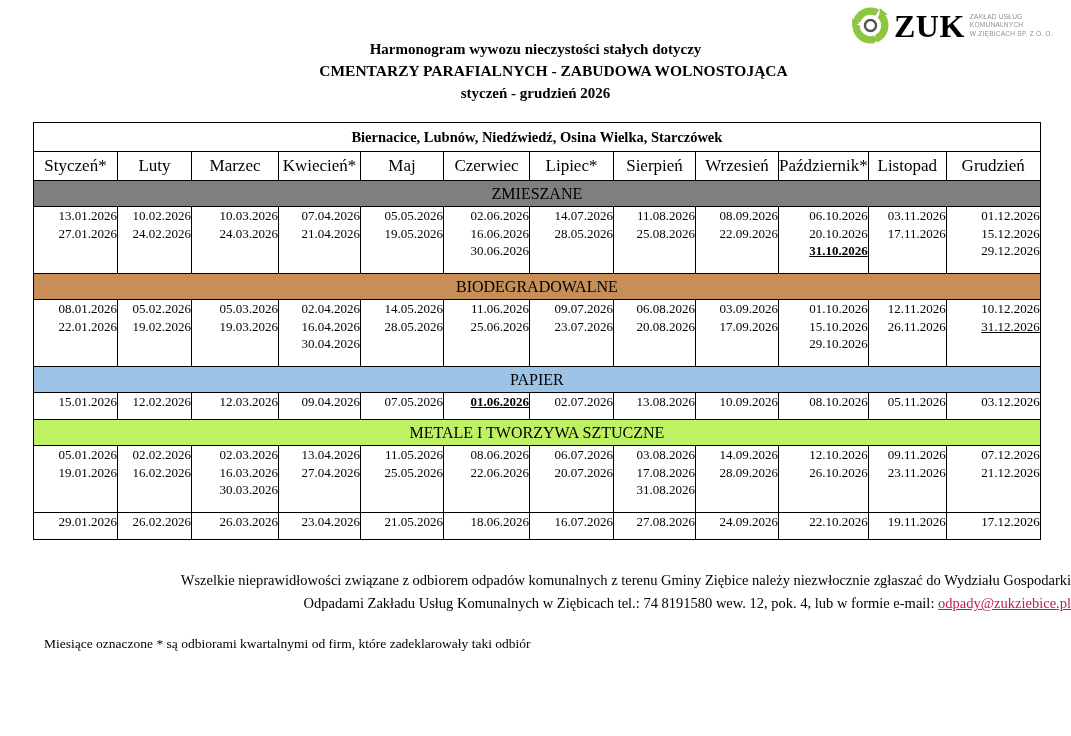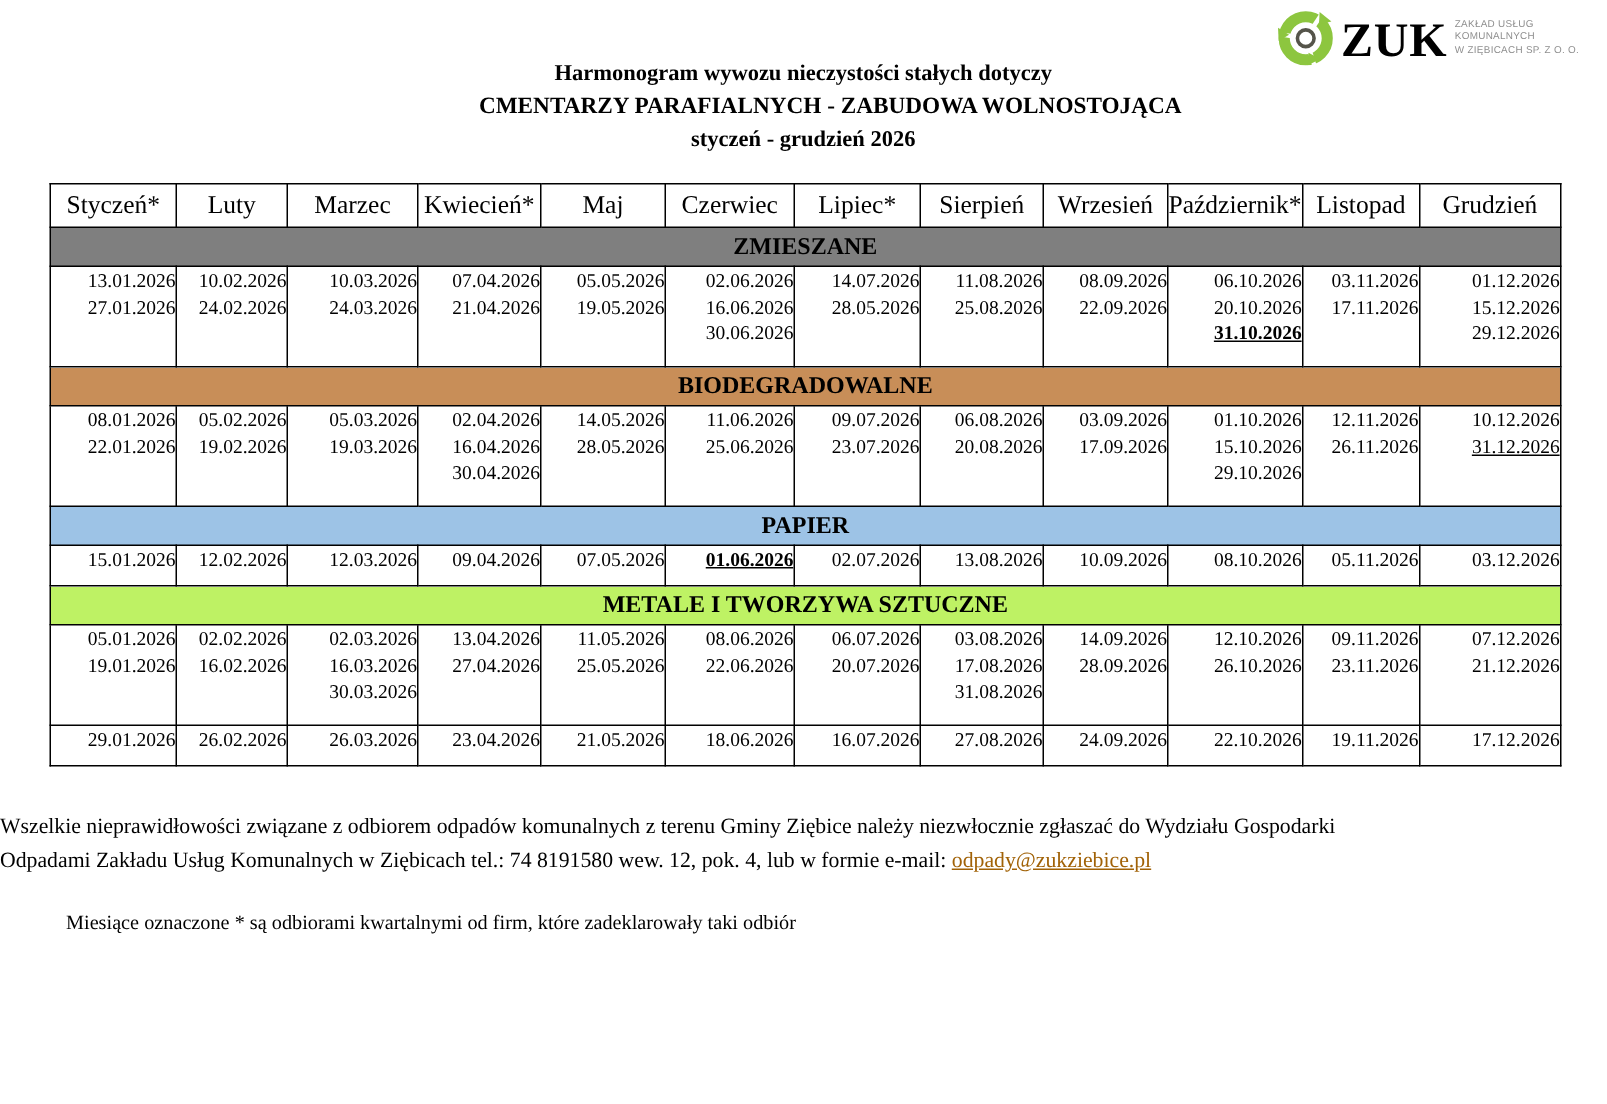--- a/index.html
+++ b/index.html
@@ -14,30 +14,30 @@
   
   .title{margin-top:38px;text-align:center;font-weight:bold;line-height:22px;}
   .title .t1{font-size:15px;}
   .title .t2{font-size:15.5px;padding-left:36px;}
   .title .t3{font-size:15px;}
   
   table.sched{border-collapse:collapse;table-layout:fixed;margin:18px 0 0 33px;}
   table.sched td,table.sched th{border:1px solid #000;padding:0;overflow:hidden;}
   th.localities{font-size:14.5px;font-weight:bold;height:28px;text-align:center;}
   th.month{font-size:17px;font-weight:normal;height:28px;text-align:center;}
-  td.band{font-size:16px;font-weight:bold;text-align:center;height:25px;}
+  td.band{font-size:16px;font-weight:normal;text-align:center;height:25px;}
   td.dates{vertical-align:top;text-align:right;font-size:13px;padding-top:3px;}
   td.dates.tall{height:66px;}
   td.dates.short{height:26px;}
   .date{line-height:17.5px;white-space:nowrap;}
   .date.bold{font-weight:bold;}
   .date.underline{text-decoration:underline;}
   
-  .footer{margin-top:29px;text-align:left;font-size:14.5px;line-height:23px;}
-  .email-link{color:#a16207;text-decoration:underline;cursor:pointer;}
+  .footer{margin-top:29px;text-align:right;font-size:14.5px;line-height:23px;}
+  .email-link{color:#be185d;text-decoration:underline;cursor:pointer;}
   .note{margin:21px 0 0 44px;font-size:13.5px;}
 </style>
 </head>
 <body>
 
 <div class="logo">
   <svg width="37" height="37" viewBox="0 0 40 40">
     <circle cx="20" cy="20" r="15.5" fill="none" stroke="#8DC63F" stroke-width="8"></circle>
     <g stroke="#ffffff" stroke-width="3.2">
       <line x1="20" y1="20" x2="31" y2="3.5"></line>
@@ -75,20 +75,23 @@
       <col style="width: 86px;">
       <col style="width: 84px;">
       <col style="width: 82px;">
       <col style="width: 83px;">
       <col style="width: 88px;">
       <col style="width: 78px;">
       <col style="width: 94px;">
     </colgroup>
     <tbody>
       <tr>
+        <th colspan="12" class="localities">Biernacice, Lubnów, Niedźwiedź, Osina Wielka, Starczówek</th>
+      </tr>
+      <tr>
         <th class="month">Styczeń*</th>
         <th class="month">Luty</th>
         <th class="month">Marzec</th>
         <th class="month">Kwiecień*</th>
         <th class="month">Maj</th>
         <th class="month">Czerwiec</th>
         <th class="month">Lipiec*</th>
         <th class="month">Sierpień</th>
         <th class="month">Wrzesień</th>
         <th class="month">Październik*</th>

